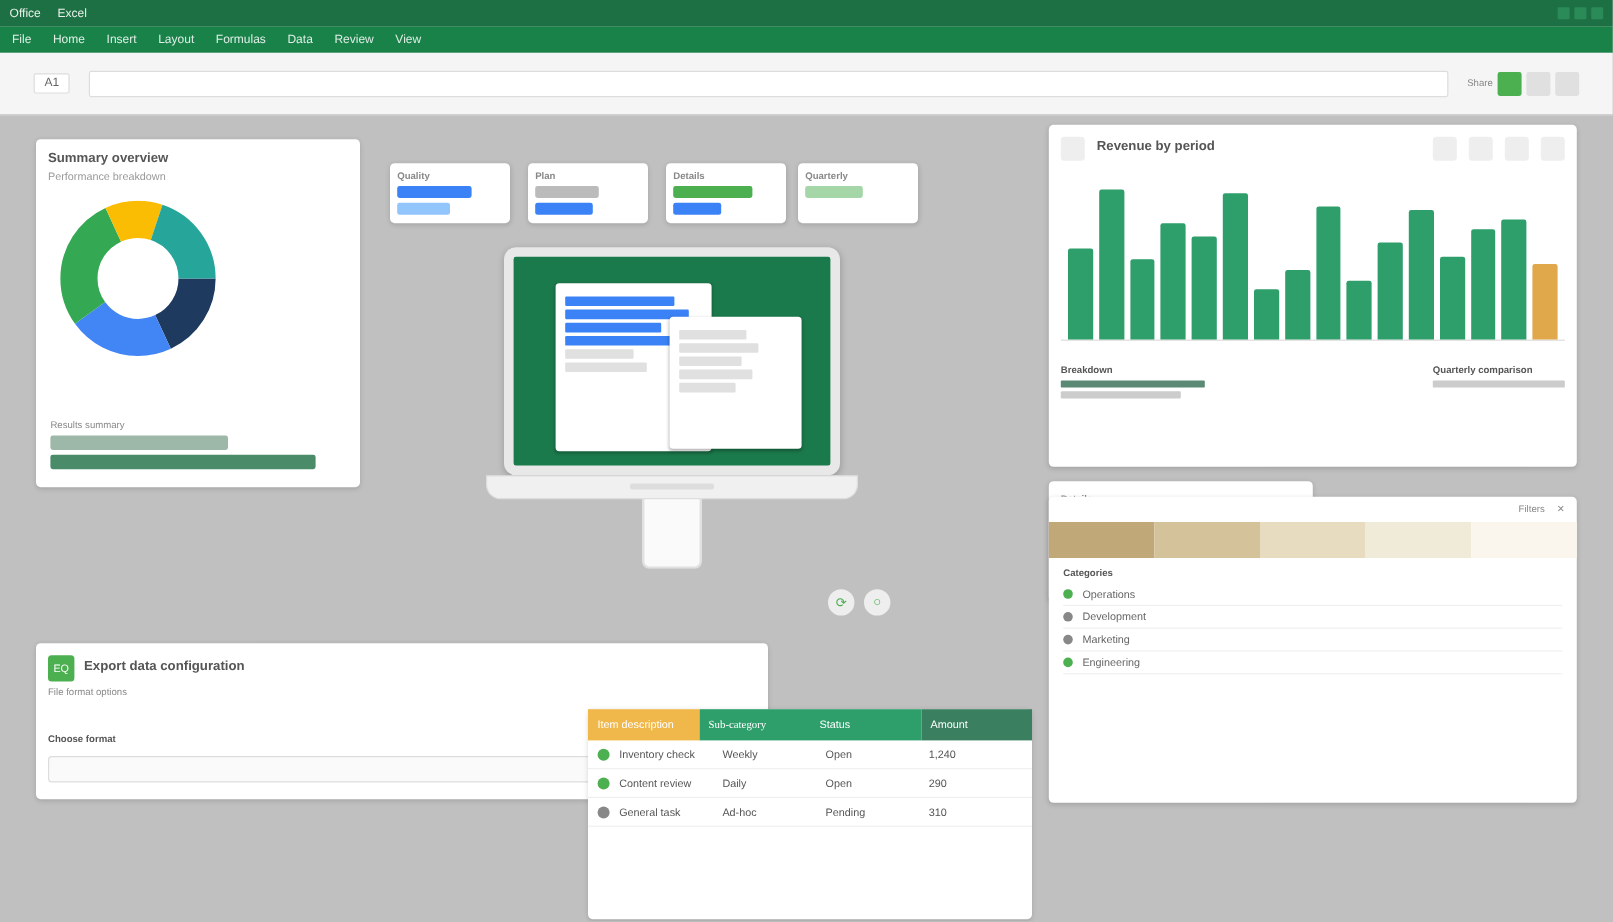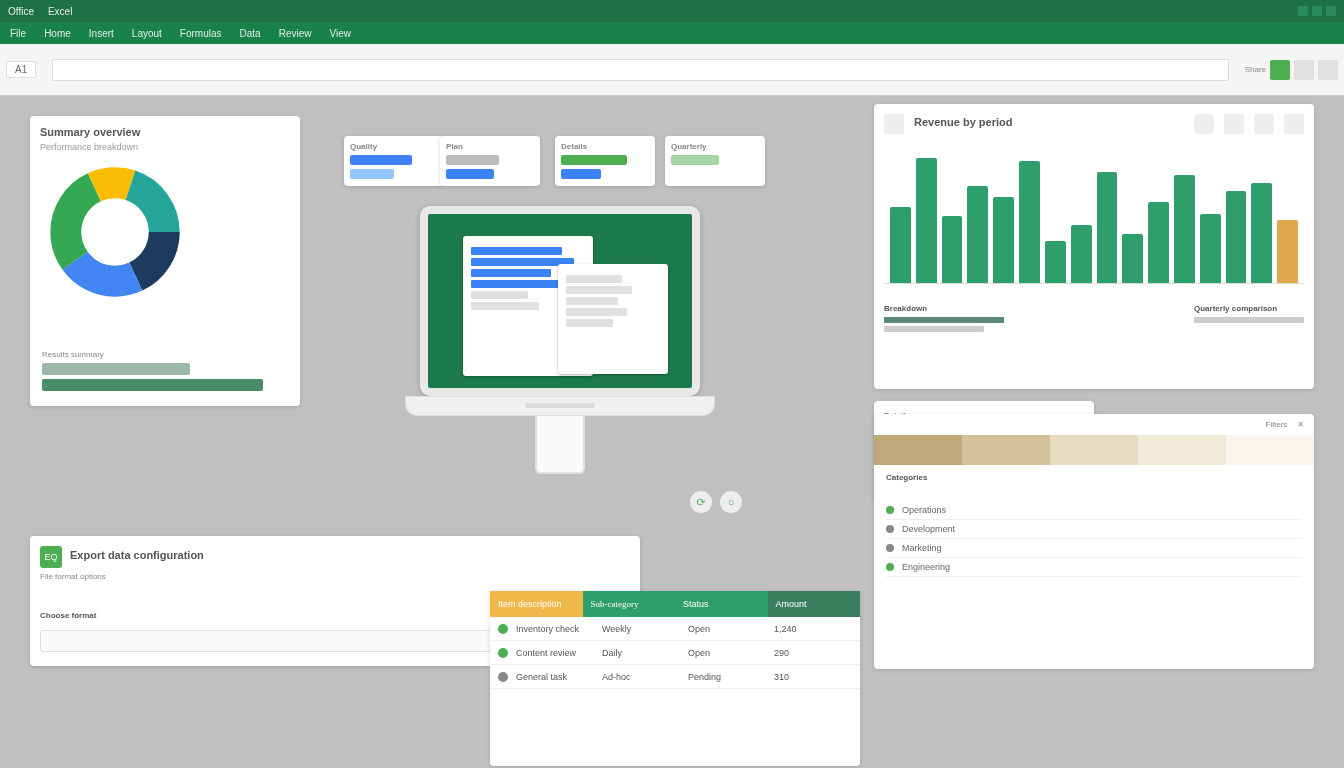--- a/index.html
+++ b/index.html
@@ -2,21 +2,21 @@
 <html><head>
 <meta charset="utf-8">
 <style>
 *{box-sizing:border-box;margin:0;padding:0;font-family:'Segoe UI',Arial,sans-serif}
 body{width:1344px;height:768px;background:#c0c0c0;overflow:hidden;position:relative}
 .titlebar{height:22px;background:#1d7044;display:flex;align-items:center;padding:0 8px;color:#e8f0ea;font-size:10px;gap:14px}
 .titlebar .sp{flex:1}
 .titlebar .wc{display:flex;gap:4px}
 .titlebar .wc span{width:10px;height:10px;background:#2a8a58;border-radius:1px}
 .menubar{height:22px;background:#188249;display:flex;align-items:center;padding:0 10px;font-size:10px;color:#dfeee6;gap:18px}
-.ribbon{height:52px;background:#f5f5f5;border-bottom:1px solid #d0d0d0;display:flex;align-items:center;padding:0 6px;gap:16px}
+.ribbon{height:52px;background:#f5f5f5;border-bottom:1px solid #d0d0d0;display:flex;align-items:center;padding:0 28px;gap:16px}
 .ribbon .cell{font-size:10px;color:#666;padding:2px 8px;border:1px solid #ddd;background:#fff;border-radius:2px}
 .ribbon .fx{flex:1;height:22px;border:1px solid #ddd;background:#fff;border-radius:2px}
 .ribbon .rgrp{display:flex;gap:4px;align-items:center}
 .ribbon .ricon{width:20px;height:20px;background:#e0e0e0;border-radius:2px}
 .ribbon .ricon.g{background:#4caf50}
 .canvas{position:absolute;top:96px;left:0;right:0;bottom:0}
 .card{position:absolute;background:#fff;border-radius:4px;box-shadow:0 1px 4px rgba(0,0,0,.15);padding:10px}
 .hdr{font-size:11px;color:#555;font-weight:600;margin-bottom:4px}
 .sub{font-size:9px;color:#999;margin-bottom:10px}
 .tiny{font-size:8px;color:#888}
@@ -223,21 +223,21 @@
       <span class="tiny">✕</span>
     </div>
     <div class="swatches" id="swatches">
         <div class="sw" style="background: rgb(192, 168, 120);"></div>
         <div class="sw" style="background: rgb(212, 194, 154);"></div>
         <div class="sw" style="background: rgb(232, 220, 192);"></div>
         <div class="sw" style="background: rgb(240, 234, 216);"></div>
         <div class="sw" style="background: rgb(250, 246, 238);"></div>
       </div>
     <div class="tlist">
-      <div class="tiny" style="font-weight:600;color:#555;margin-bottom:19px">Categories</div>
+      <div class="tiny" style="font-weight:600;color:#555;margin-bottom:4px">Categories</div>
       <div id="trows">
           <div class="trow">
             <div class="dot" style="background: rgb(76, 175, 80);"></div>
             <span>Operations</span>
           </div>
           <div class="trow">
             <div class="dot" style="background: rgb(136, 136, 136);"></div>
             <span>Development</span>
           </div>
           <div class="trow">
@@ -290,21 +290,21 @@
         <div class="brow">
           <div class="bd" style="background: rgb(136, 136, 136);"></div>
           <span style="flex: 1 1 0%;">General task</span>
           <span style="flex: 1 1 0%;">Ad-hoc</span>
           <span style="flex: 1 1 0%;">Pending</span>
           <span style="flex: 1 1 0%;">310</span>
         </div>
       </div>
   </div>
 
-<div class="card tile" style="left: 344px;">
+<div class="card tile" style="left: 325px;">
       <div class="tiny" style="font-weight: 600;">Quality</div>
       <div class="bar" style="background: rgb(59, 130, 246); width: 70%;"></div>
       <div class="bar" style="background: rgb(147, 197, 253); width: 50%;"></div>
     </div>
     <div class="card tile" style="left: 440px;">
       <div class="tiny" style="font-weight: 600;">Plan</div>
       <div class="bar" style="background: rgb(187, 187, 187); width: 60%;"></div>
       <div class="bar" style="background: rgb(59, 130, 246); width: 55%;"></div>
     </div>
     <div class="card tile" style="left: 555px;">

